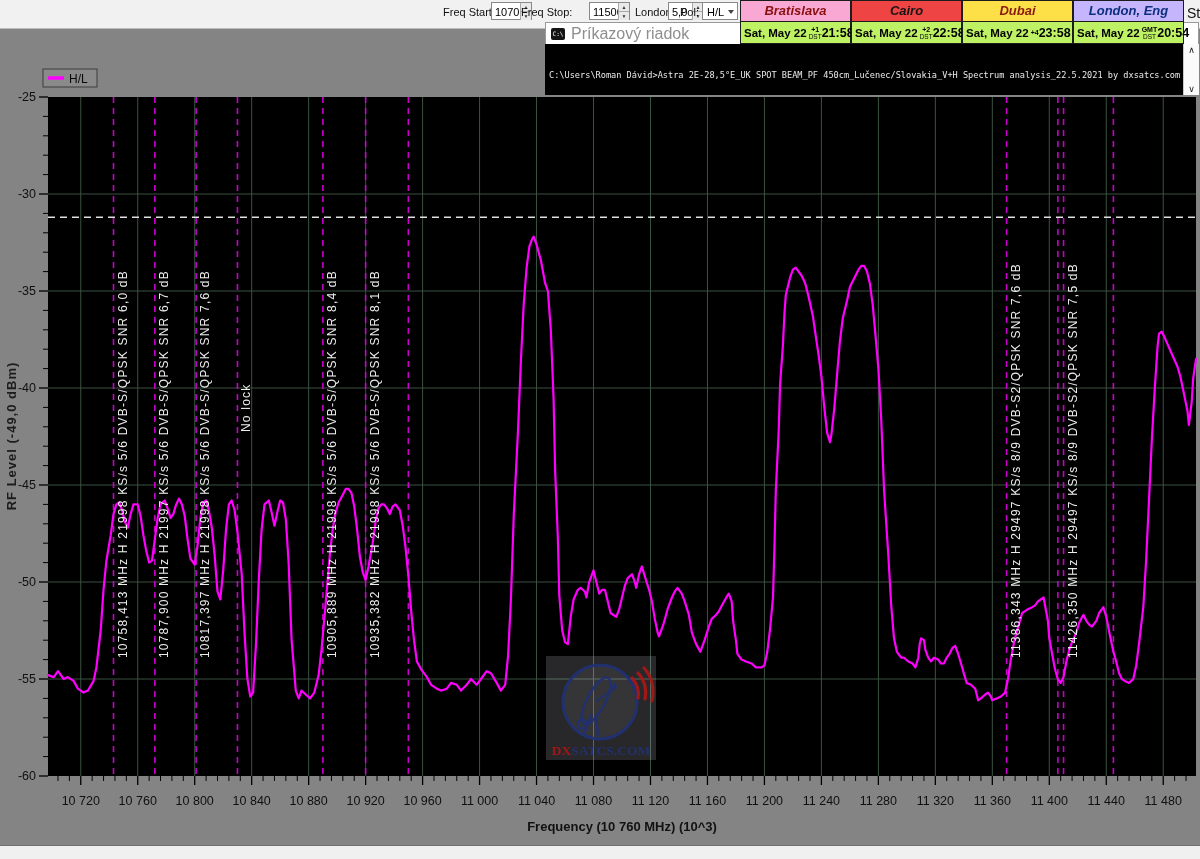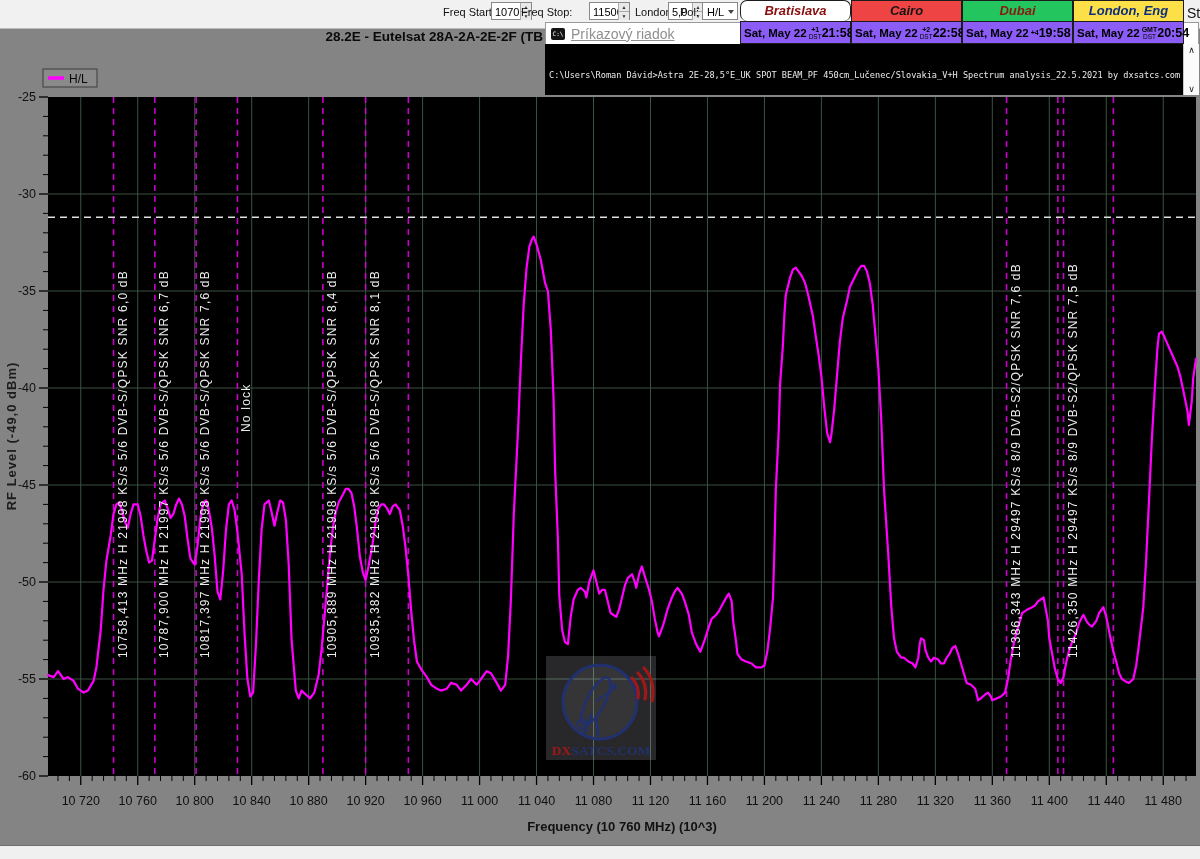--- a/index.html
+++ b/index.html
@@ -21,34 +21,34 @@
   .dd .val{display:block;padding:2.5px 14px 0 4px;}
   .dd-arrow{position:absolute;right:3px;top:7px;width:0;height:0;border-left:3.5px solid transparent;
       border-right:3.5px solid transparent;border-top:4px solid #444;}
   #start-stub{position:absolute;left:1187px;top:5px;font-size:14px;color:#111;z-index:40;}
   
   #clocks{position:absolute;left:740px;top:0;width:444px;height:44px;z-index:30;display:flex;}
   .clock{width:111px;box-sizing:border-box;}
   .clock-h{height:21px;border:1px solid #1c1c1c;border-bottom:none;box-sizing:border-box;
            font-style:italic;font-weight:bold;font-size:13px;line-height:19px;text-align:center;
            white-space:nowrap;overflow:hidden;}
-  .clock-b{height:23px;background:#8b5cf6;border:1px solid #1c1c1c;box-sizing:border-box;
+  .clock-b{height:23px;background:#bef264;border:1px solid #1c1c1c;box-sizing:border-box;
            display:flex;align-items:center;color:#000;}
   .c-date{font-weight:bold;font-size:11.5px;padding-left:3px;white-space:nowrap;}
   .c-zone{margin-left:2px;text-align:center;}
   .c-off{display:block;font-size:7px;line-height:7px;font-weight:bold;}
   .c-dst{display:block;font-size:6.5px;line-height:7px;}
   .c-time{margin-left:auto;padding-right:3px;font-weight:bold;font-size:12.5px;}
   
   #console{position:absolute;left:545px;top:22px;width:654px;z-index:20;}
   .con-title{height:22px;background:#fff;border:1px solid #9a9a9a;border-bottom:none;
              box-sizing:border-box;display:flex;align-items:center;}
   .con-icon{width:14px;height:12px;background:#141414;color:#fff;font-size:6px;line-height:12px;
             text-align:center;margin:0 6px 0 5px;border-radius:2px;font-family:"DejaVu Sans Mono",monospace;}
-  .con-title-text{color:#8f8f8f;font-size:14px;text-decoration:underline;}
+  .con-title-text{color:#8f8f8f;font-size:16px;}
   .con-body{position:relative;height:51px;background:#000;}
   .con-line{position:absolute;left:4px;top:26px;color:#eaeaea;white-space:nowrap;
             font-family:"DejaVu Sans Mono",monospace;font-size:8.6px;}
   .con-scroll{position:absolute;right:0;top:0;width:15px;height:51px;background:#fbfbfb;
               border-left:1px solid #c9c9c9;}
   .con-arr{position:absolute;left:0;width:15px;height:12px;text-align:center;font-size:9px;
            line-height:12px;color:#222;cursor:default;}
   
   #chart-title{position:absolute;left:0;top:29px;width:543px;text-align:right;
                font-weight:bold;font-size:13.5px;color:#0a0a0a;white-space:nowrap;z-index:5;}
@@ -89,21 +89,21 @@
     <span class="tb-label" style="left:681px;left:680px;">Pol:</span>
     <div class="dd" style="left:702px;width:36px">
       <span class="val">H/L</span>
       <span class="dd-arrow"></span>
     </div>
   </div>
   <span id="start-stub">St</span>
 
   <div id="clocks">
     <div class="clock">
-      <div class="clock-h" style="background: #ffffff; color: rgb(138, 16, 16); border-radius: 7px;">Bratislava</div>
+      <div class="clock-h" style="background: #f9a8d4; color: rgb(138, 16, 16);">Bratislava</div>
       <div class="clock-b">
         <span class="c-date">Sat, May 22</span>
         <span class="c-zone">
             <span class="c-off">+1</span>
             <span class="c-dst">DST</span>
           </span>
         <span class="c-time">21:58</span>
       </div>
     </div>
     <div class="clock">
@@ -111,32 +111,32 @@
       <div class="clock-b">
         <span class="c-date">Sat, May 22</span>
         <span class="c-zone">
             <span class="c-off">+2</span>
             <span class="c-dst">DST</span>
           </span>
         <span class="c-time">22:58</span>
       </div>
     </div>
     <div class="clock">
-      <div class="clock-h" style="background: #22c55e; color: rgb(138, 26, 16);">Dubai</div>
+      <div class="clock-h" style="background: #fde047; color: rgb(138, 26, 16);">Dubai</div>
       <div class="clock-b">
         <span class="c-date">Sat, May 22</span>
         <span class="c-zone">
             <span class="c-off">+4</span>
             <span class="c-dst"></span>
           </span>
-        <span class="c-time">19:58</span>
+        <span class="c-time">23:58</span>
       </div>
     </div>
     <div class="clock">
-      <div class="clock-h" style="background: #fde047; color: rgb(13, 47, 126);">London, Eng</div>
+      <div class="clock-h" style="background: #c4b5fd; color: rgb(13, 47, 126);">London, Eng</div>
       <div class="clock-b">
         <span class="c-date">Sat, May 22</span>
         <span class="c-zone">
             <span class="c-off">GMT</span>
             <span class="c-dst">DST</span>
           </span>
         <span class="c-time">20:54</span>
       </div>
     </div>
   </div>
@@ -148,21 +148,20 @@
     </div>
     <div class="con-body">
       <span class="con-line">C:\Users\Roman Dávid&gt;Astra 2E-28,5°E_UK SPOT BEAM_PF 450cm_Lučenec/Slovakia_V+H Spectrum analysis_22.5.2021 by dxsatcs.com</span>
       <div class="con-scroll">
         <div class="con-arr" style="top:0">∧</div>
         <div class="con-arr" style="bottom:0;top:auto">∨</div>
       </div>
     </div>
   </div>
 
-  <div id="chart-title">28.2E - Eutelsat 28A-2A-2E-2F (TB</div>
   <svg id="chart-svg" width="1200" height="801" viewBox="0 44 1200 801">
       <rect x="48" y="97" width="1148" height="679" fill="#000"></rect>
       <line x1="80.75930521091811" y1="97" x2="80.75930521091811" y2="776" stroke="#3a5340" stroke-width="1"></line>
       <line x1="137.73200992555832" y1="97" x2="137.73200992555832" y2="776" stroke="#3a5340" stroke-width="1"></line>
       <line x1="194.70471464019852" y1="97" x2="194.70471464019852" y2="776" stroke="#3a5340" stroke-width="1"></line>
       <line x1="251.67741935483872" y1="97" x2="251.67741935483872" y2="776" stroke="#3a5340" stroke-width="1"></line>
       <line x1="308.6501240694789" y1="97" x2="308.6501240694789" y2="776" stroke="#3a5340" stroke-width="1"></line>
       <line x1="365.6228287841191" y1="97" x2="365.6228287841191" y2="776" stroke="#3a5340" stroke-width="1"></line>
       <line x1="422.5955334987593" y1="97" x2="422.5955334987593" y2="776" stroke="#3a5340" stroke-width="1"></line>
       <line x1="479.5682382133995" y1="97" x2="479.5682382133995" y2="776" stroke="#3a5340" stroke-width="1"></line>

